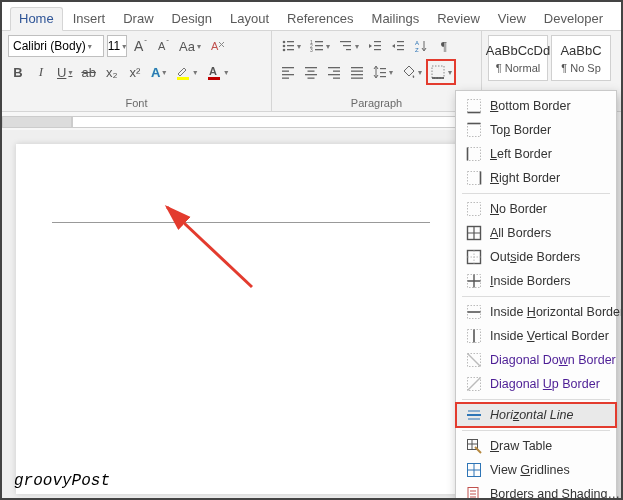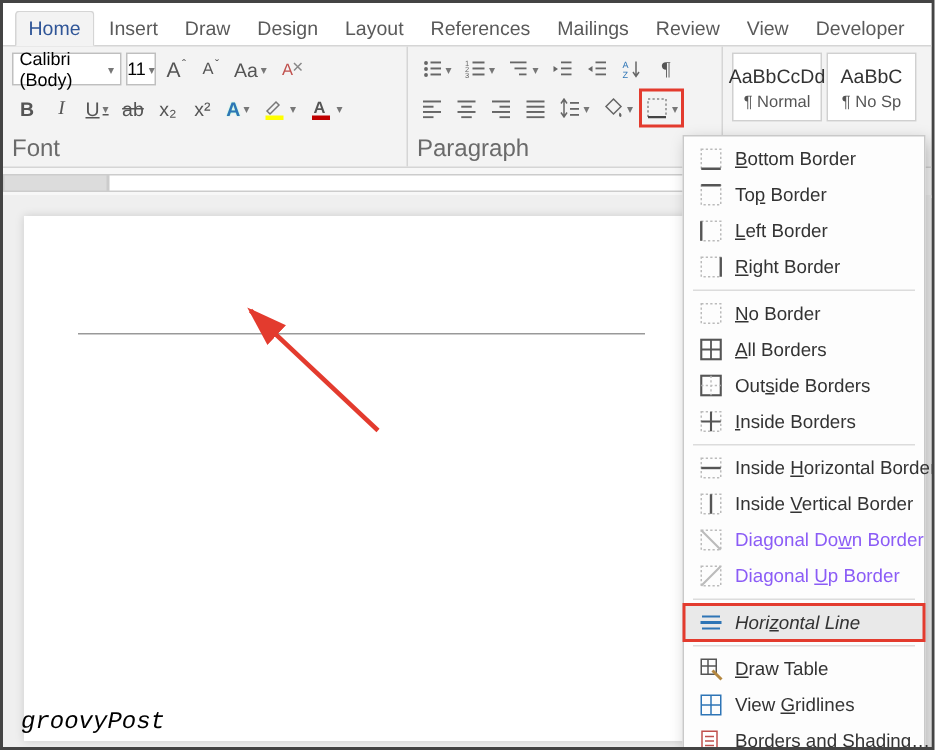--- a/index.html
+++ b/index.html
@@ -42,21 +42,22 @@
     height: 82px;
   }
   .group {
     border-right: 1px solid #d5d5d5;
     padding: 4px 6px 2px 6px;
     display: flex;
     flex-direction: column;
     justify-content: space-between;
   }
   .group-label {
-    font-size: 16px;
+    text-align: center;
+    font-size: 11px;
     color: #6a6a6a;
     padding-top: 2px;
   }
   .row { display: flex; align-items: center; gap: 3px; }
   .ctl {
     display: inline-flex;
     align-items: center;
     justify-content: center;
     height: 22px;
     min-width: 20px;
@@ -74,21 +75,21 @@
   }
   .font-box {
     border: 1px solid #bfbfbf;
     background: #fff;
     height: 22px;
     font-size: 12px;
     padding: 0 4px;
     display: flex;
     align-items: center;
   }
-  .font-name { width: 73px; }
+  .font-name { width: 96px; }
   .font-size-box { width: 20px; justify-content: center; }
   .pilcrow { font-family: Georgia, serif; }
   .border-btn {
     display: inline-flex;
     align-items: center;
     height: 22px;
     padding: 0 2px;
     outline: 2px solid #e33b2e;
     outline-offset: 0;
     background: #f3f3f3;
@@ -145,21 +146,21 @@
   }
   .mi {
     display: flex;
     align-items: center;
     gap: 8px;
     padding: 4px 10px;
     color: #333;
     cursor: pointer;
     white-space: nowrap;
   }
-  .mi.disabled { color: #8b5cf6; cursor: default; }
+  .mi.disabled { color: #4c1d95; cursor: default; }
   .mi.highlight {
     background: #e9e9e9;
     outline: 2px solid #e33b2e;
     outline-offset: -1px;
     font-style: italic;
   }
   .mi .ic { width: 16px; height: 16px; flex: 0 0 16px; color:#6a6a6a; }
   .mi.disabled .ic { color:#cfcfcf; }
   .sep { height: 1px; background: #dcdcdc; margin: 3px 6px; }
   u.access { text-decoration: underline; }

